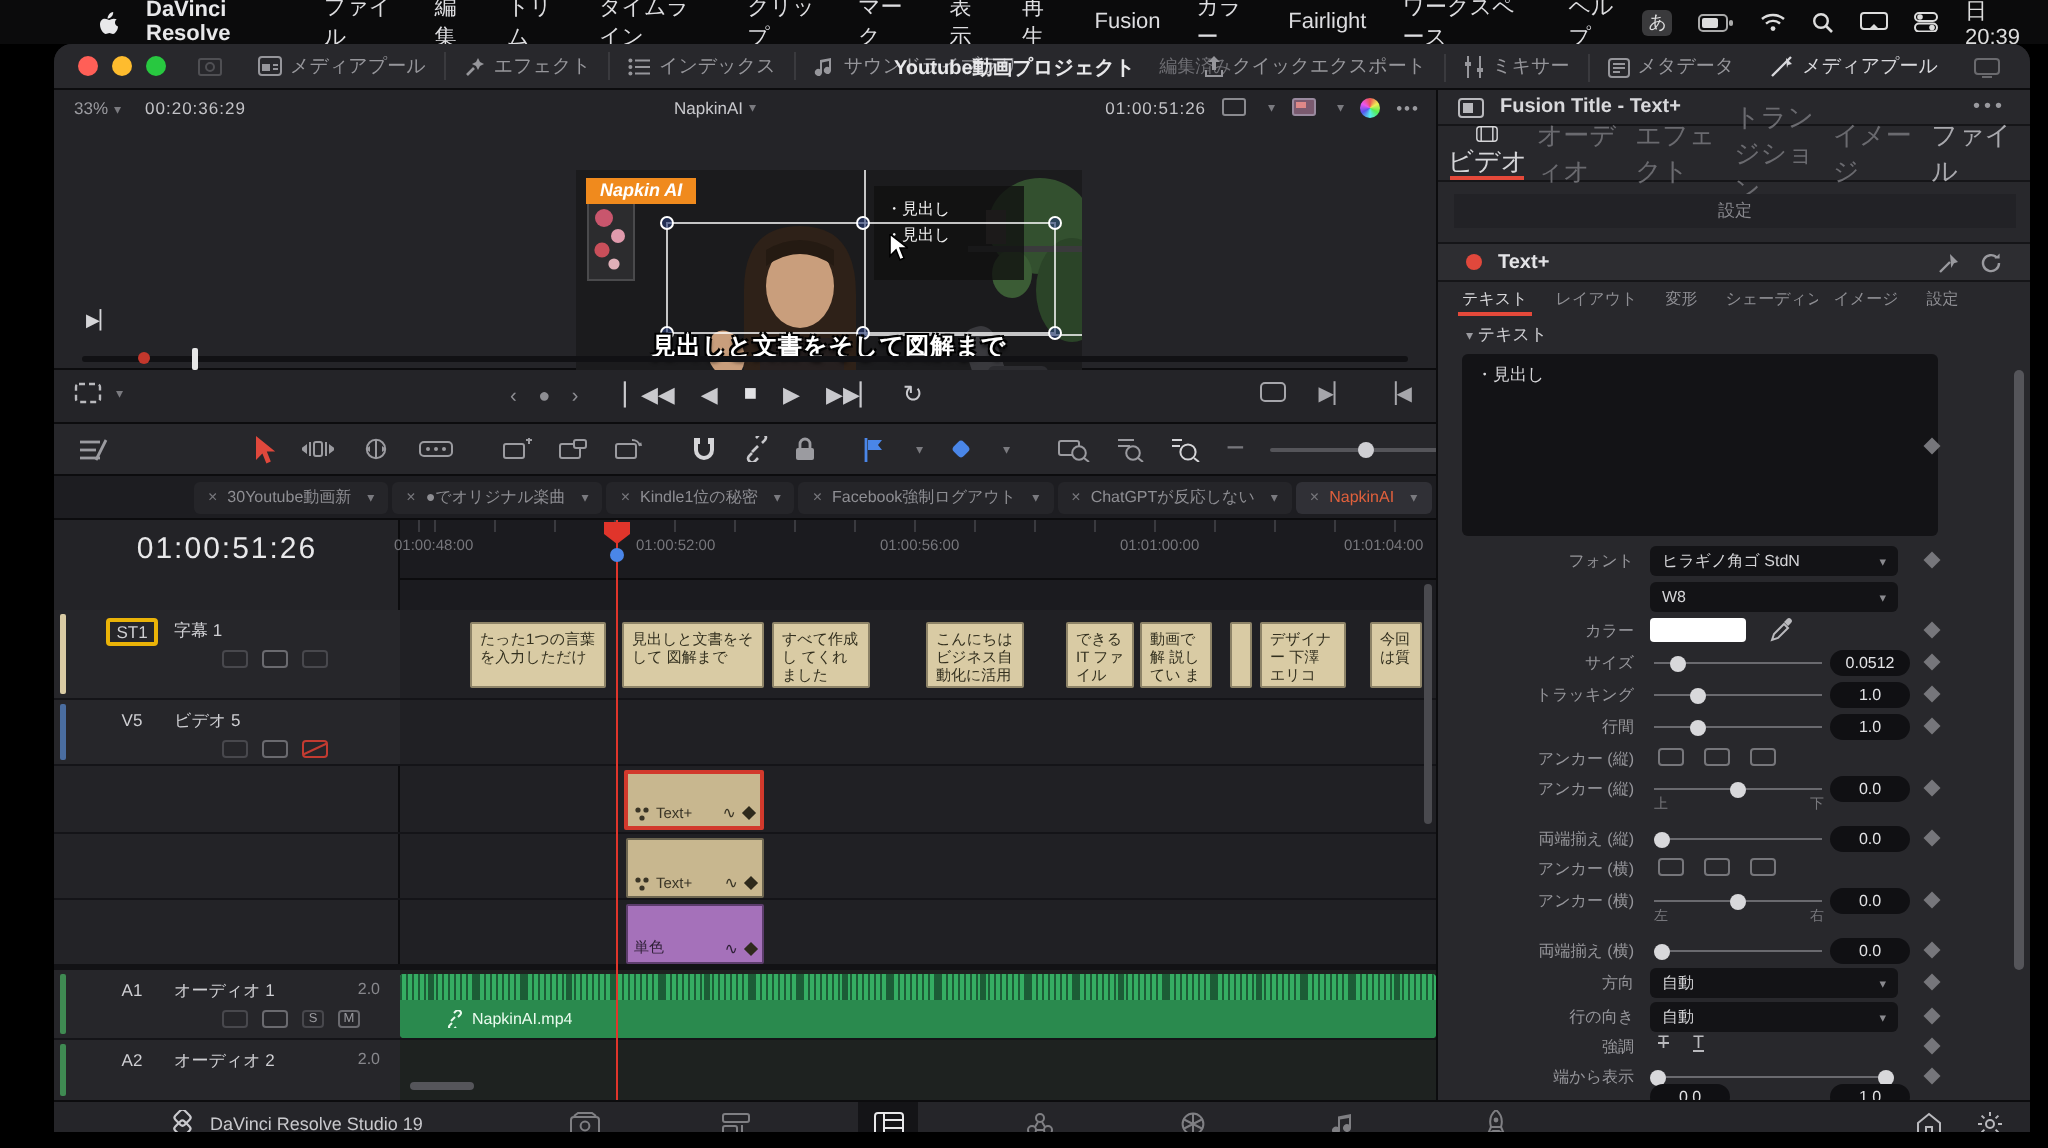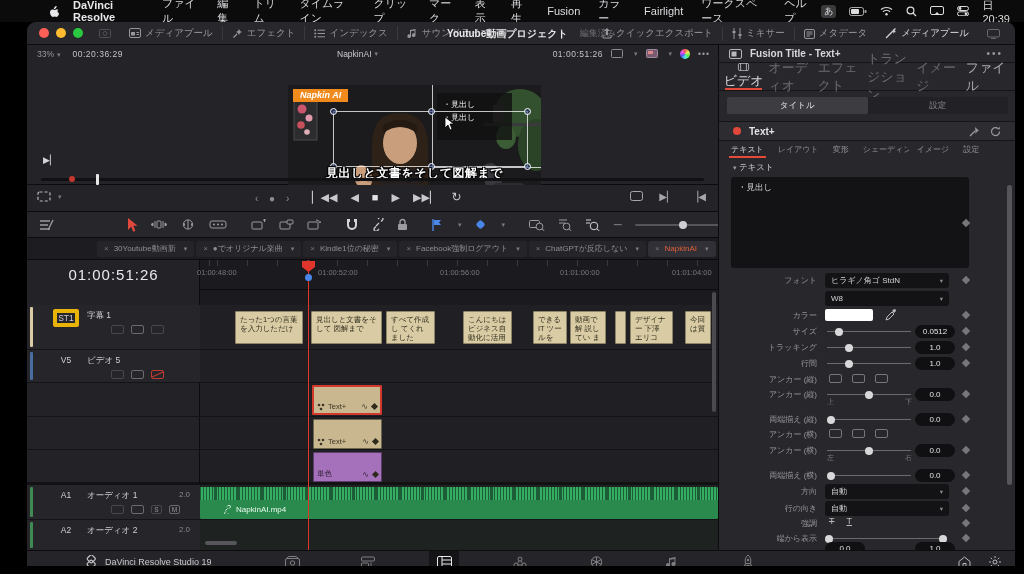--- a/index.html
+++ b/index.html
@@ -87,21 +87,21 @@
   .tlbody { position:absolute; left:0; top:238px; width:691px; height:290px; background:#1b1b1f; overflow:hidden; }
   .headcol { position:absolute; left:0; top:0; width:173px; height:290px; background:#232327; border-right:1px solid #0c0c0e; }
   .bigtc { position:absolute; left:0; top:6px; width:173px; text-align:center; color:#e8e8ea; font-size:15px; letter-spacing:1px; }
   .ruler { position:absolute; left:173px; top:0; width:518px; height:30px; border-bottom:1px solid #0c0c0e;
     background:repeating-linear-gradient(90deg,#3a3a3f 0 1px,transparent 1px 30px); background-position:17px 0; background-size:100% 6px; background-repeat:repeat-x; }
   .rlabel { position:absolute; top:8px; color:#77777c; font-size:7.5px; }
   .trackrow { position:absolute; left:0; width:691px; border-bottom:1px solid #141418; }
   .thead { position:absolute; left:0; top:0; width:173px; height:100%; background:#26262a; }
   .tstrip { position:absolute; left:3px; top:2px; bottom:2px; width:3px; border-radius:1px; }
   .tid { position:absolute; left:26px; top:5px; width:26px; text-align:center; color:#cfcfd3; font-size:8.5px; }
-  .tid.st { border:4px solid #eab308; border-radius:2px; top:4px; }
+  .tid.st { border:2px solid #eab308; border-radius:2px; top:4px; }
   .tname { position:absolute; left:60px; top:5px; color:#cfcfd3; font-size:8.5px; white-space:nowrap; }
   .tgain { position:absolute; right:10px; top:5px; color:#88888d; font-size:8px; }
   .ticons { position:absolute; left:84px; top:20px; display:flex; gap:7px; }
   .tico { width:13px; height:9px; border:1px solid #6a6a6f; border-radius:2px; }
   .tico.dim { border-color:#48484d; }
   .tico.red { border-color:#c23b31; position:relative; }
   .tico.red:after { content:""; position:absolute; left:-1px; top:3px; width:13px; height:1px; background:#c23b31; transform:rotate(-25deg); }
   .tico.sm { width:11px; font-size:6.5px; color:#9a9a9f; text-align:center; line-height:8px; border-radius:2px; }
   .lane { position:absolute; left:173px; top:0; right:0; height:100%; background:#202024; }
   .lane.audio { background:#1e2220; }
@@ -717,21 +717,21 @@
           <span class="tid">A2</span>
           <span class="tname">オーディオ 2</span>
           <span class="tgain">2.0</span>
         </div>
       </div>
 
       <div class="subclip" style="left:208px;width:68px">たった1つの言葉 を入力しただけ</div>
       <div class="subclip" style="left:284px;width:71px">見出しと文書をそして 図解まで</div>
       <div class="subclip" style="left:359px;width:49px">すべて作成し てくれました</div>
       <div class="subclip" style="left:436px;width:49px">こんにちは ビジネス自動化に活用</div>
-      <div class="subclip" style="left:506px;width:34px">できる IT ツールを</div>
+      <div class="subclip" style="left:506px;width:34px">できる IT ファイル</div>
       <div class="subclip" style="left:543px;width:36px">動画で解 説してい ます</div>
       <div class="subclip" style="left:588px;width:11px"></div>
       <div class="subclip" style="left:603px;width:43px">デザイナー 下澤 エリコ</div>
       <div class="subclip" style="left:658px;width:26px">今回 は質</div>
 
       <div class="vclip sel" style="left:285px;top:125px;width:70px">
         <span class="cliplabel">
             <svg width="8" height="8" viewBox="0 0 8 8">
               <circle cx="2" cy="2" r="1.3" fill="#3a3526"></circle>
               <circle cx="6" cy="2" r="1.3" fill="#3a3526"></circle>
@@ -837,21 +837,20 @@
         <span class="ictab semi">
           <svg width="13" height="11" viewBox="0 0 13 11">
               <path d="M1 1h4l1.5 1.5H12V10H1z" fill="none" stroke="#a9a9ae"></path>
               <line x1="3" y1="5" x2="10" y2="5" stroke="#a9a9ae"></line>
               <line x1="3" y1="7" x2="10" y2="7" stroke="#a9a9ae"></line>
             </svg>
           <span>ファイル</span>
           </span>
       </div>
       <div class="subtabs">
-        <span class="stab on">タイトル</span>
         <span class="stab off">設定</span>
       </div>
       <div class="nodehead">
         <span class="reddot"></span>
         <span class="nname">Text+</span>
         <span class="nicons">
           <span>
               <svg width="11" height="11" viewBox="0 0 11 11">
                 <path d="M1 10L6 5" stroke="#9a9a9f" stroke-width="1.2"></path>
                 <path d="M6 1l4 4-2 .6L6.6 8z" fill="#9a9a9f"></path>

